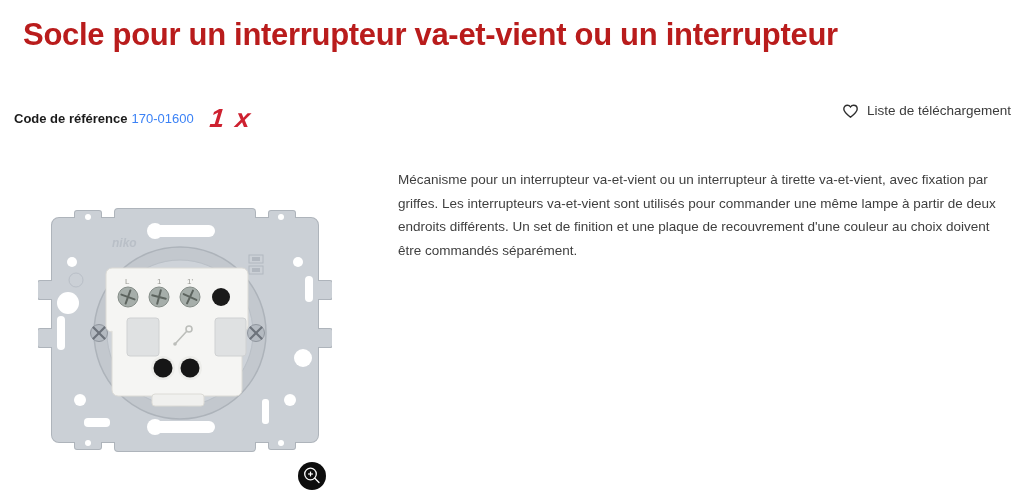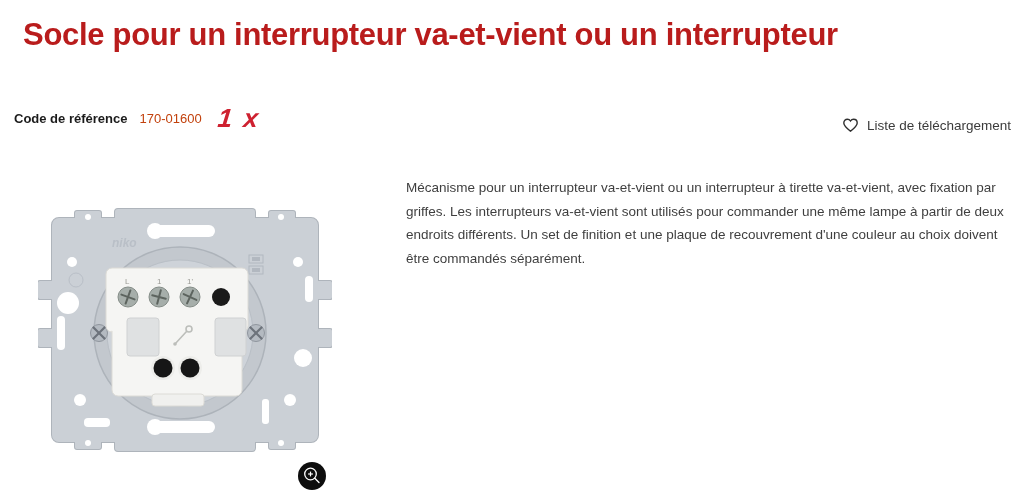--- a/index.html
+++ b/index.html
@@ -11,35 +11,35 @@
     position:absolute;left:14px;top:6px;width:1006px;
     font-weight:700;font-size:31px;line-height:40px;color:#b91c1c;
     letter-spacing:-0.3px;margin:9px;
   }
   .title .tline{display:block}
   .ref-row{
     position:absolute;left:14px;top:100px;height:36px;
     display:flex;align-items:center;justify-content:space-between;
   }
   .ref-label{font-size:13px;font-weight:700;color:#1b1b1b}
-  .ref-code{font-size:13px;color:#c2410c;margin-left:12px}
+  .ref-code{font-size:13px;color:#3b82f6;margin-left:4px}
   .ref-qty{
     font-size:26px;font-weight:700;font-style:italic;color:#ce2130;
     margin-left:16px;transform:skewX(-6deg);letter-spacing:2px;line-height:1;
   }
   .download{
     position:absolute;top:103px;right:13px;height:30px;
-    display:flex;align-items:flex-end;gap:8px;
+    display:flex;align-items:flex-start;gap:8px;
     font-size:13.5px;color:#3b3b3b;cursor:pointer;
   }
   .desc{
     position:absolute;left:398px;top:168px;width:618px;
     font-size:13.5px;line-height:23.5px;color:#3f3f3f;
   }
-  .desc p{margin:8px}
+  .desc p{margin:0}
   .desc p + p{margin-top:7px}
   .product-media{position:absolute;left:0;top:160px;width:380px;height:340px}
   .product-svg{position:absolute;left:38px;top:47px;width:294px;height:246px;cursor:pointer}
   .zoom-btn{
     position:absolute;left:298px;top:302px;width:28px;height:28px;border-radius:50%;
     background:#0d0d0d;display:flex;align-items:center;justify-content:center;cursor:pointer;
   }
 </style>
 </head>
 <body>

